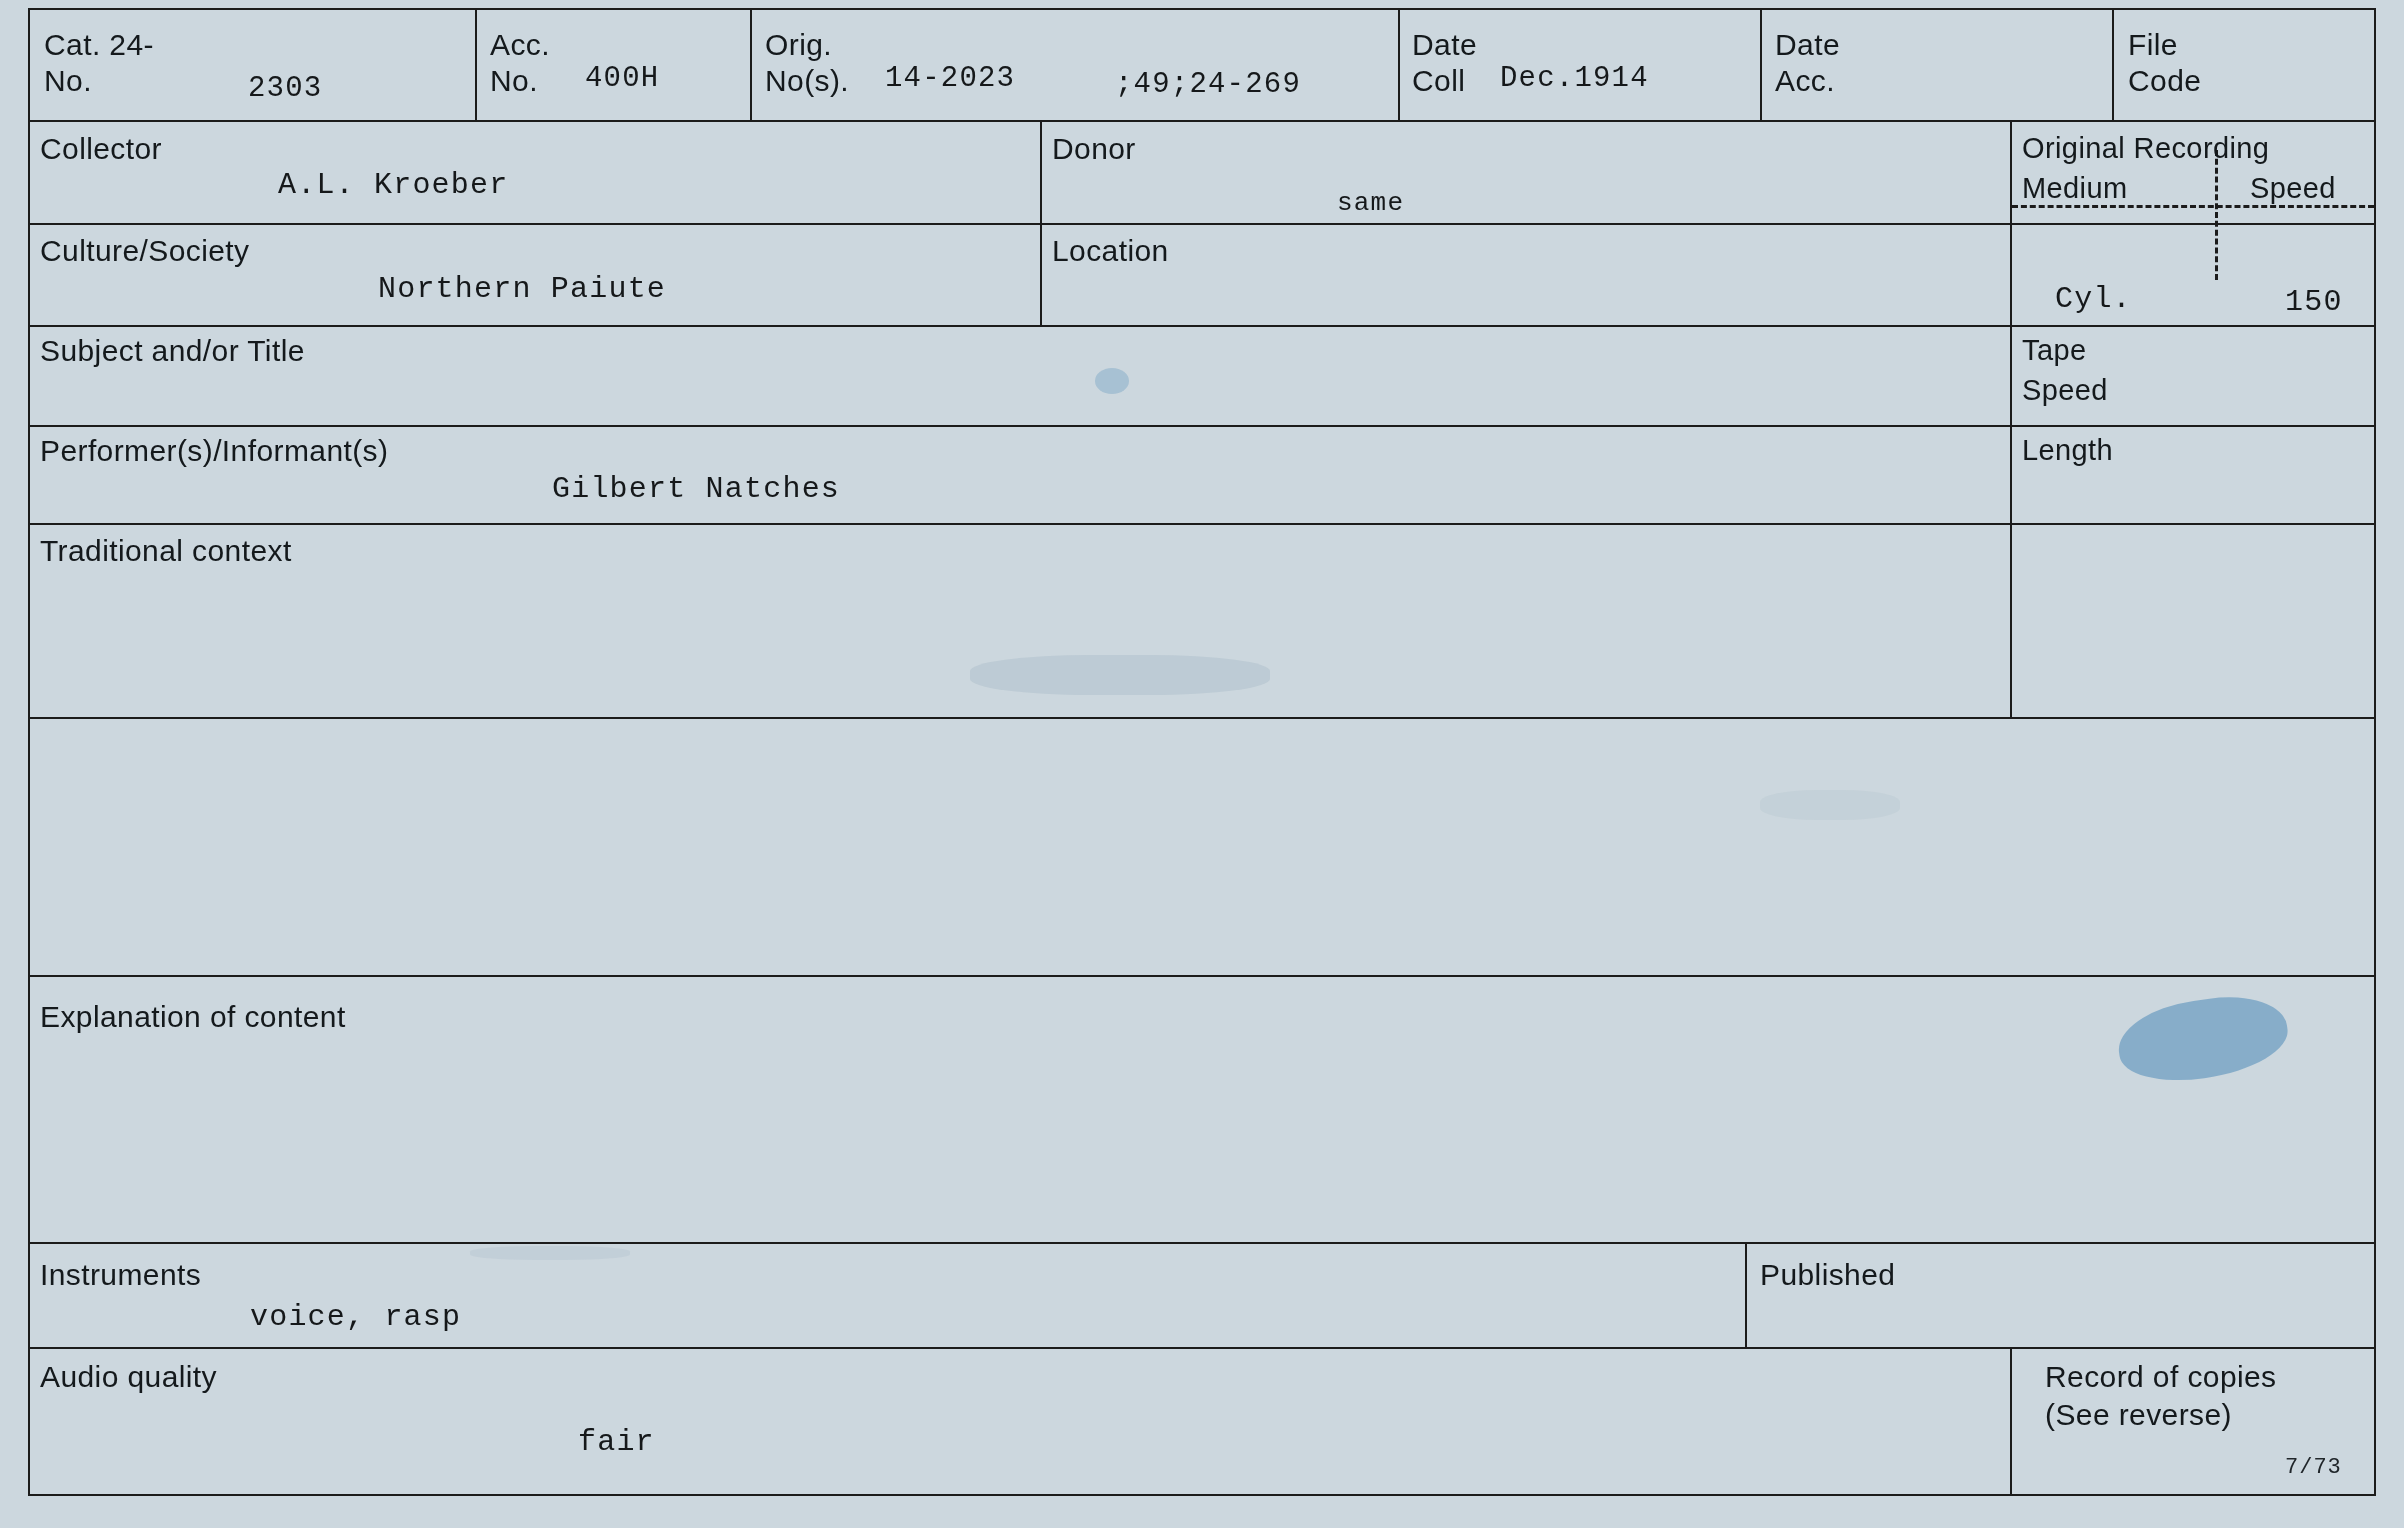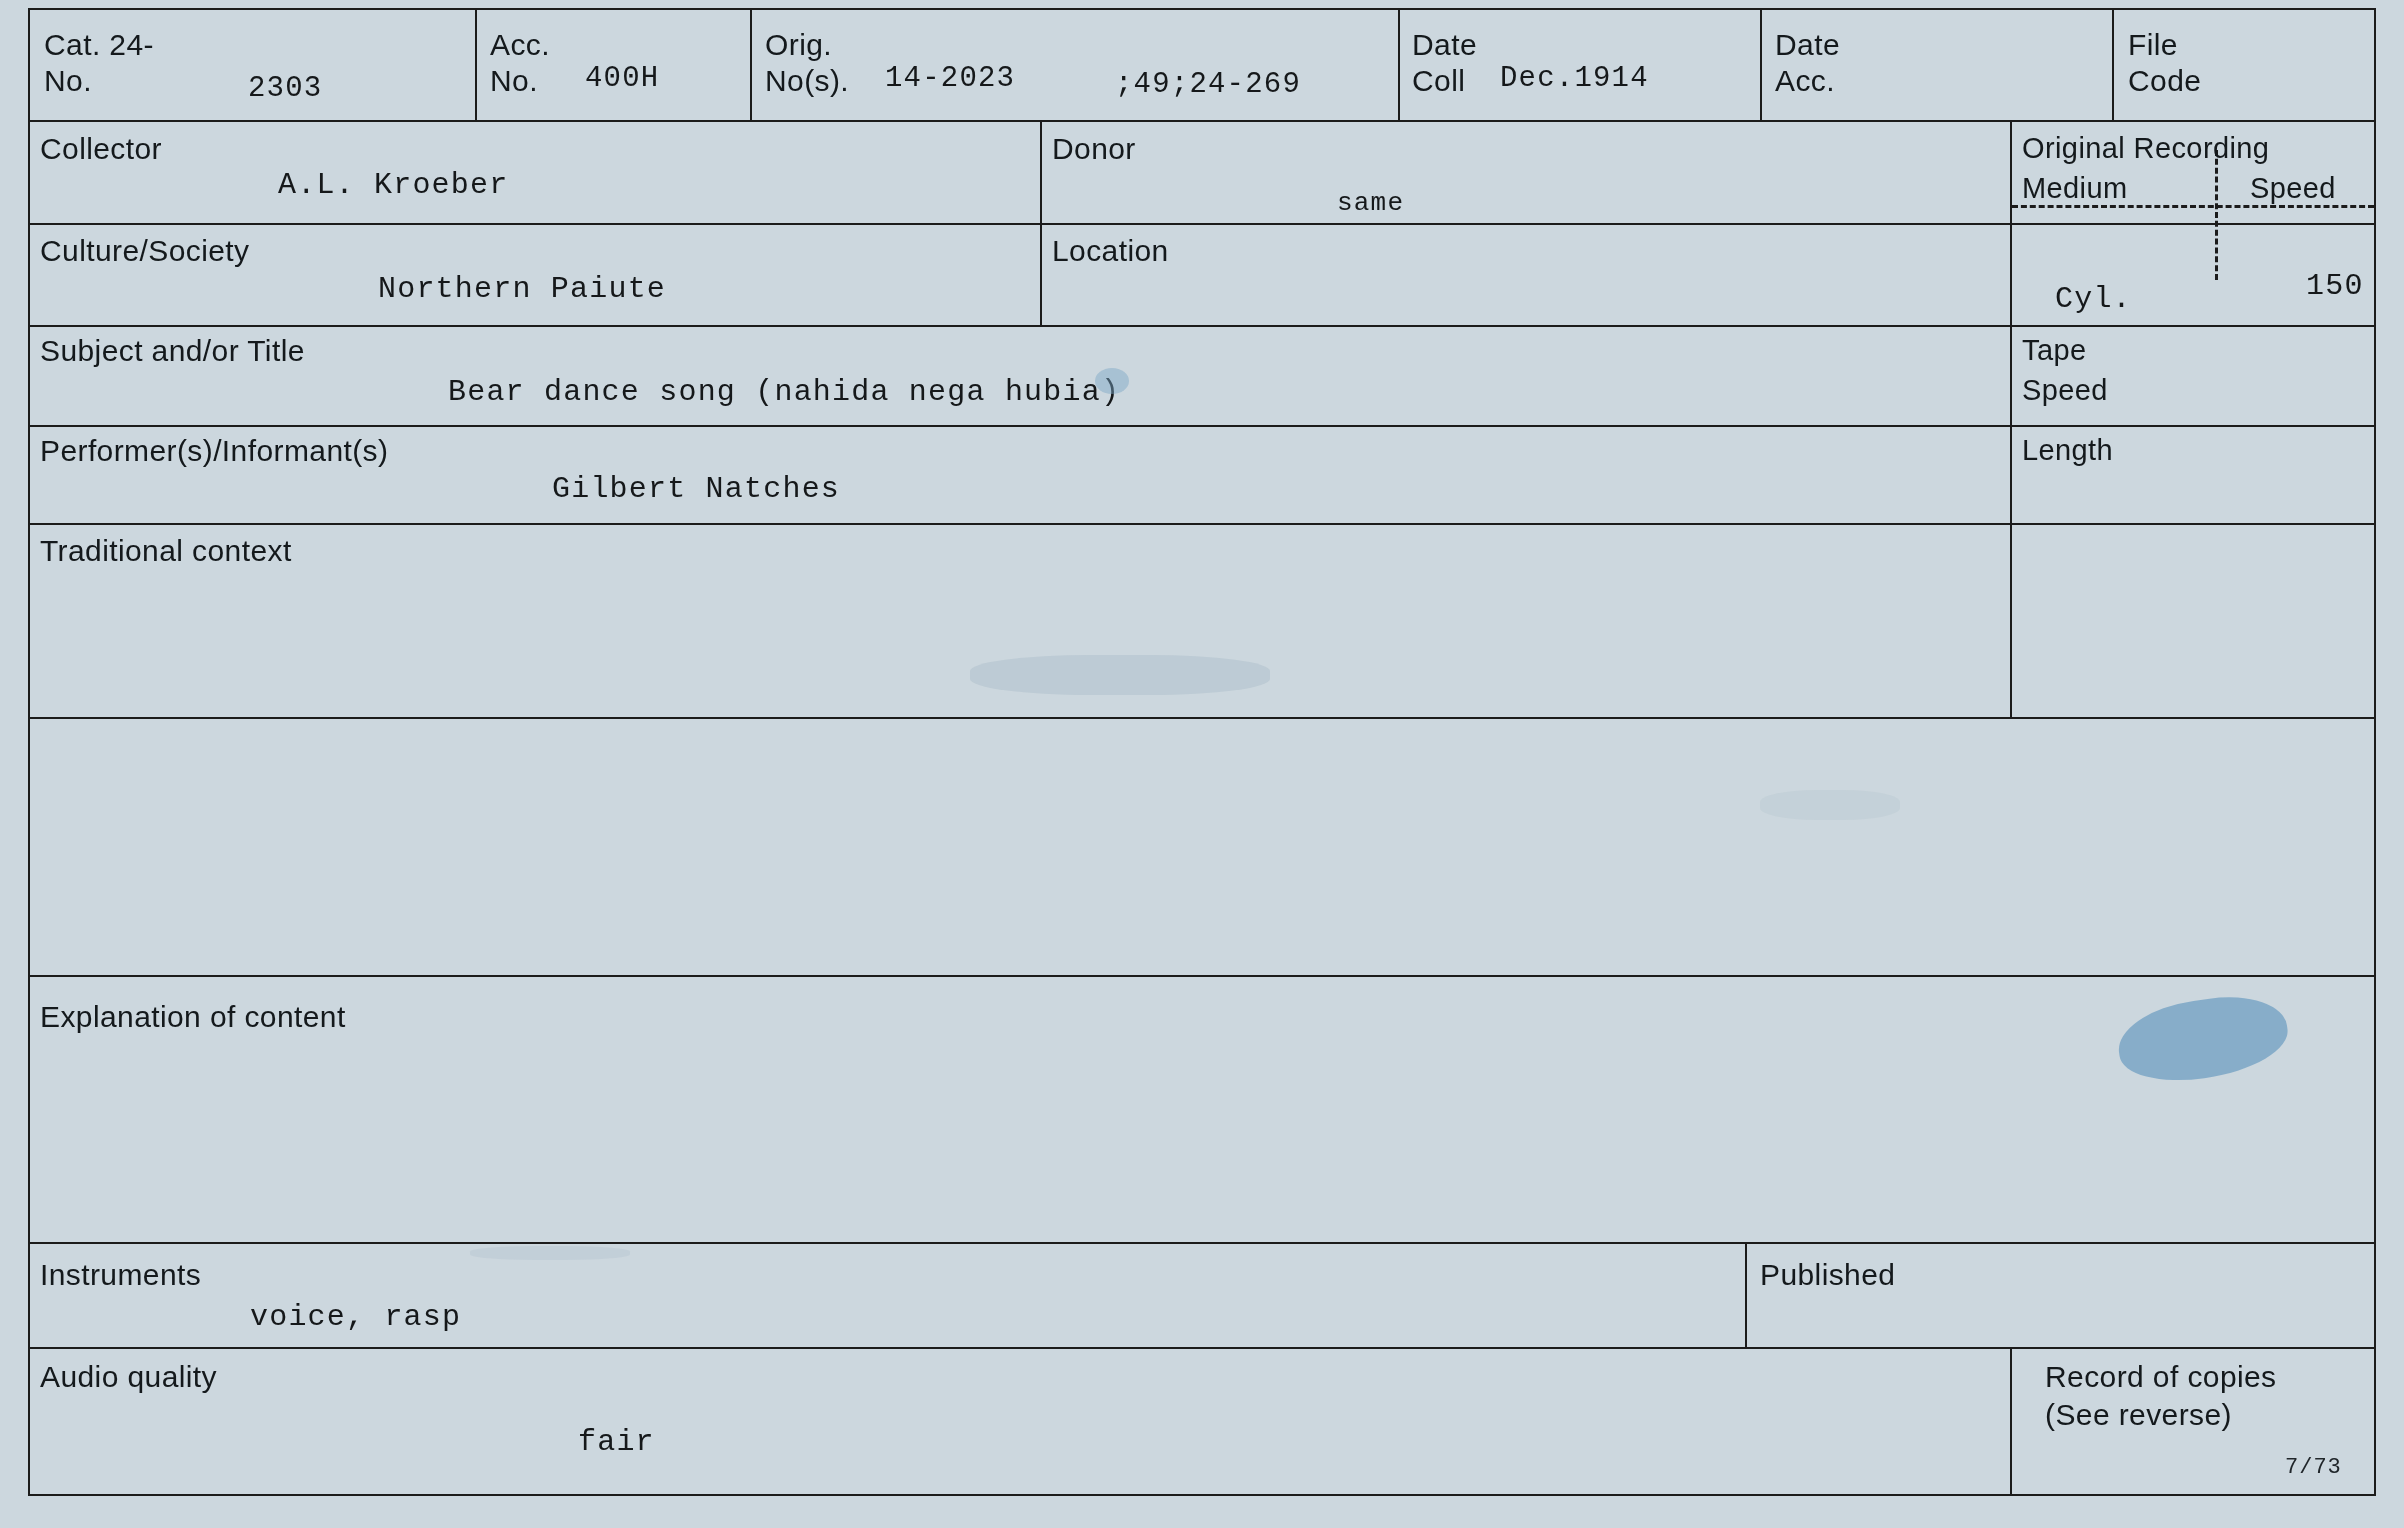--- a/index.html
+++ b/index.html
@@ -156,24 +156,23 @@
   <div class="label sm" style="left:2022px; top:132px;">Original Recording</div>
   <div class="label sm" style="left:2022px; top:172px;">Medium</div>
   <div class="label sm" style="left:2250px; top:172px;">Speed</div>
 
   <div class="label" style="left:40px; top:234px;">Culture/Society</div>
   <div class="entry big" style="left:378px; top:272px;">Northern Paiute</div>
 
   <div class="label" style="left:1052px; top:234px;">Location</div>
 
   <div class="entry big" style="left:2055px; top:282px;">Cyl.</div>
-  <div class="entry big" style="left:2285px; top:269px;margin-left:21px;">150</div>
+  <div class="entry big" style="left:2285px; top:285px;">150</div>
 
   <div class="label" style="left:40px; top:334px;">Subject and/or Title</div>
-  <div class="entry big" style="left:448px; top:375px;">Bear dance song (nahida nega hubia)</div>
 
   <div class="label sm" style="left:2022px; top:334px;text-align:right;">Tape</div>
   <div class="label sm" style="left:2022px; top:374px;">Speed</div>
   <div class="entry" style="left:2180px; top:374px;"></div>
 
   <div class="label" style="left:40px; top:434px;">Performer(s)/Informant(s)</div>
   <div class="entry big" style="left:552px; top:472px;">Gilbert Natches</div>
 
   <div class="label sm" style="left:2022px; top:434px;">Length</div>
   <div class="entry" style="left:2170px; top:434px;"></div>

